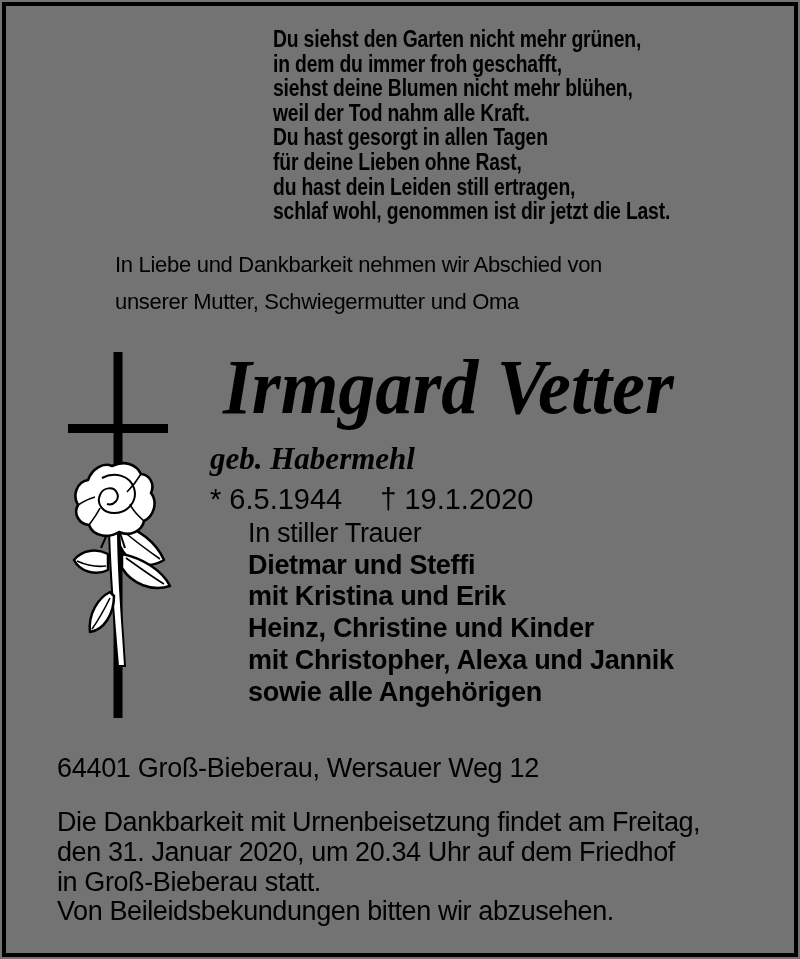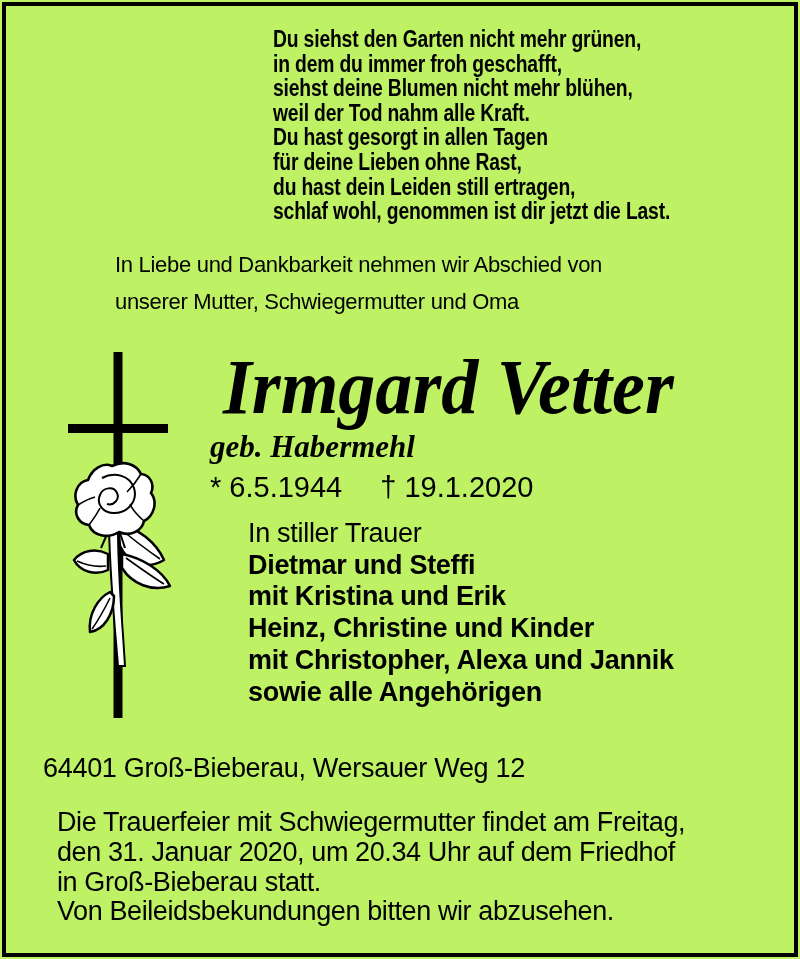--- a/index.html
+++ b/index.html
@@ -1,20 +1,20 @@
 <!DOCTYPE html>
 <html><head>
 <meta charset="utf-8">
 <style>
   html, body { margin: 0; padding: 0; background: #ffffff; }
   .sheet {
     position: relative;
     width: 800px;
     height: 959px;
-    background: #bef264;
+    background: #737373;
     color: #000000;
     font-family: "Liberation Sans", sans-serif;
     overflow: hidden;
   }
   .frame {
     position: absolute;
     left: 2px; top: 2px; right: 2px; bottom: 2px;
     border: 4px solid #000000;
     pointer-events: none;
   }
@@ -56,41 +56,41 @@
     white-space: nowrap;
     transform: scaleX(0.95);
     transform-origin: center top;
   }
   .maiden-name {
     font-family: "Liberation Serif", serif;
     font-weight: bold;
     font-style: italic;
     font-size: 31px;
     line-height: 34px;
-    margin-top: 0;
+    margin-top: 12px;
   }
   .life-dates {
     font-size: 29px;
     line-height: 32px;
     margin-top: 7px;
     white-space: nowrap;
   }
   .life-dates .death { margin-left: 38px; }
   .mourners {
     position: absolute;
     left: 248px; top: 518px;
     font-size: 27px;
     line-height: 31.7px;
     white-space: nowrap;
     letter-spacing: -0.3px;
   }
   .mourners .bold-line { font-weight: bold; }
   .address {
     position: absolute;
-    left: 43px; top: 753px;
+    left: 57px; top: 753px;
     font-size: 27px;
     letter-spacing: -0.3px;
     white-space: nowrap;
   }
   .funeral {
     position: absolute;
     left: 57px; top: 808px;
     font-size: 27px;
     line-height: 29.8px;
     letter-spacing: -0.4px;
@@ -160,18 +160,18 @@
     <div class="bold-line">Dietmar und Steffi</div>
     <div class="bold-line">mit Kristina und Erik</div>
     <div class="bold-line">Heinz, Christine und Kinder</div>
     <div class="bold-line">mit Christopher, Alexa und Jannik</div>
     <div class="bold-line">sowie alle Angehörigen</div>
   </div>
 
   <div class="address">64401 Groß-Bieberau, Wersauer Weg 12</div>
 
   <div class="funeral">
-    <div>Die Trauerfeier mit Schwiegermutter findet am Freitag,</div>
+    <div>Die Dankbarkeit mit Urnenbeisetzung findet am Freitag,</div>
     <div>den 31. Januar 2020, um 20.34 Uhr auf dem Friedhof</div>
     <div>in Groß-Bieberau statt.</div>
     <div>Von Beileidsbekundungen bitten wir abzusehen.</div>
   </div>
 </div>
 
 </body></html>

